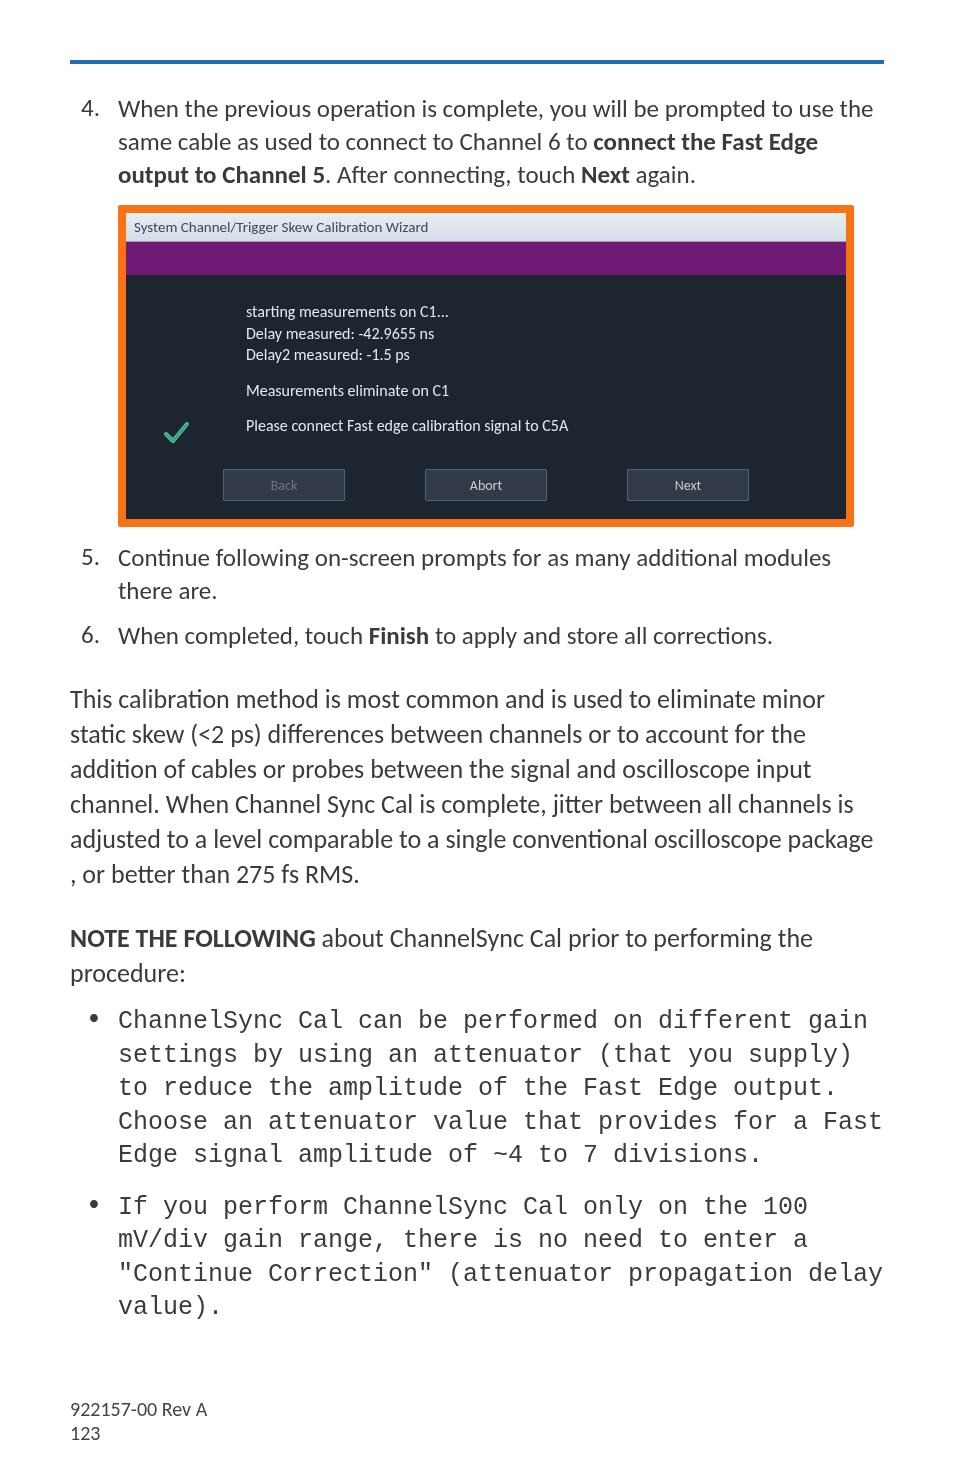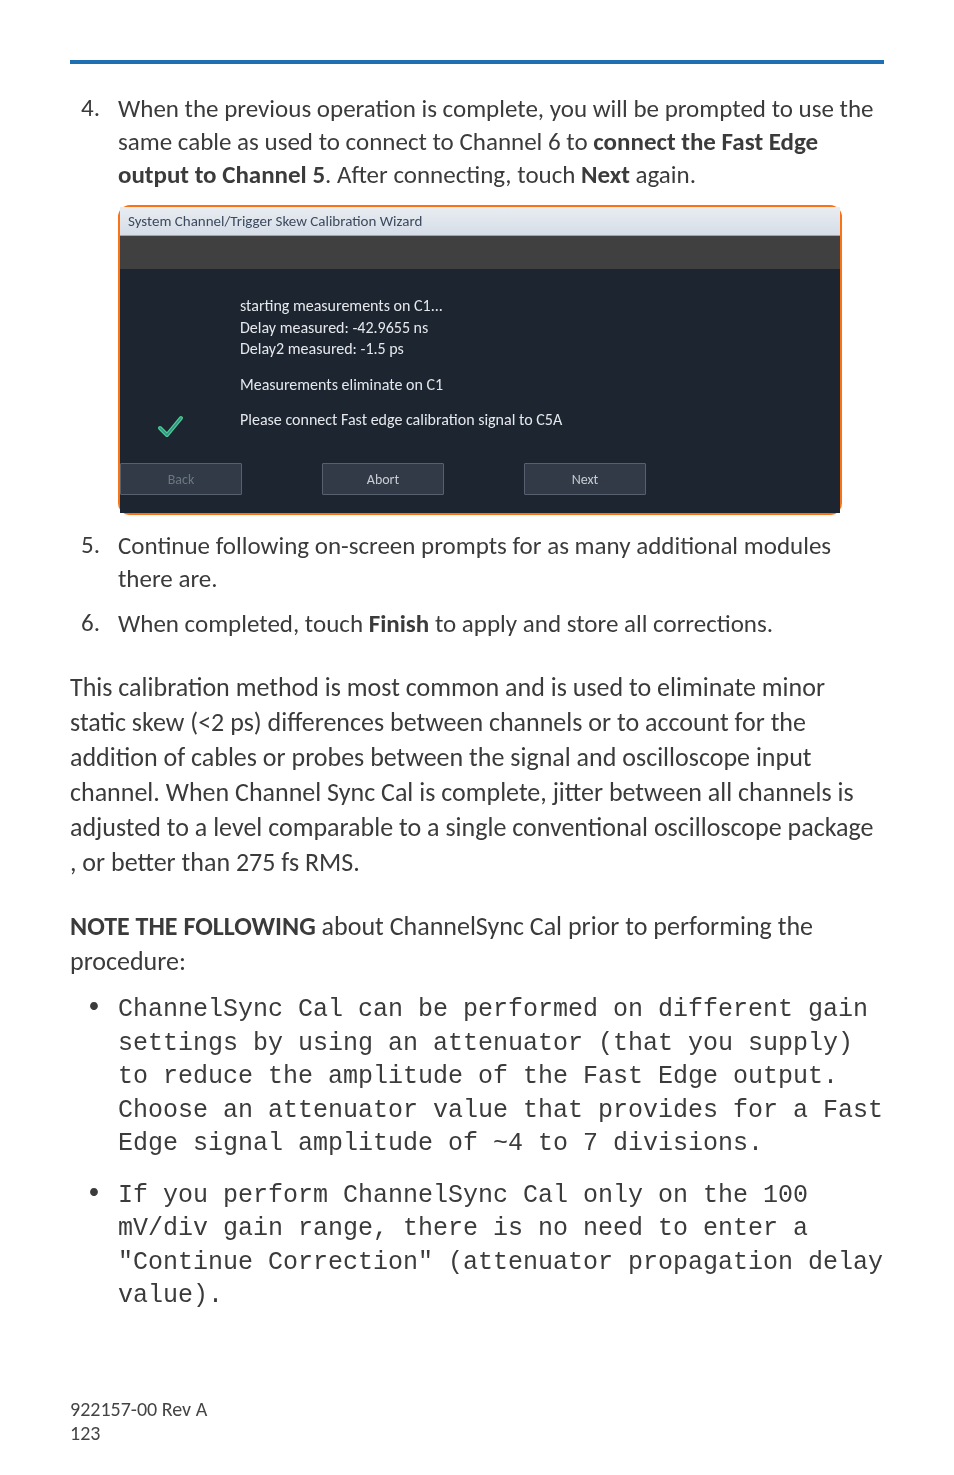--- a/index.html
+++ b/index.html
@@ -39,23 +39,23 @@
     flex: 1;
   }
   .bold { font-weight: 700; }
   .wizard-indent {
     margin-left: 48px;
     margin-top: 14px;
     margin-bottom: 14px;
   }
   .wizard {
     width: 720px;
-    border: 2px solid #f97316;
-    background: #404040;
-    border-radius: 12px;
+    border: 8px solid #f97316;
+    background: #701a75;
+    border-radius: 2px;
   }
   .wizard-titlebar {
     height: 28px;
     background: linear-gradient(#e9edf2, #d6dde7);
     color: #3b4a5f;
     font-size: 15px;
     padding-left: 8px;
     display: flex;
     align-items: center;
     border-bottom: 1px solid #9aa5b4;
@@ -75,20 +75,21 @@
     justify-content:center;
     padding-top:4px;
   }
   .wizard-text-col {
     flex:1;
     padding-left: 40px;
   }
   .wizard-spacer { height: 14px; }
   .wizard-buttons {
     display:flex;
+    justify-content:center;
     gap: 80px;
     padding: 14px 0 18px 0;
     background: #1c2530;
     text-decoration: underline;
   }
   .wbtn {
     width: 120px;
     height: 30px;
     background: #313a46;
     border: 1px solid #56606e;

